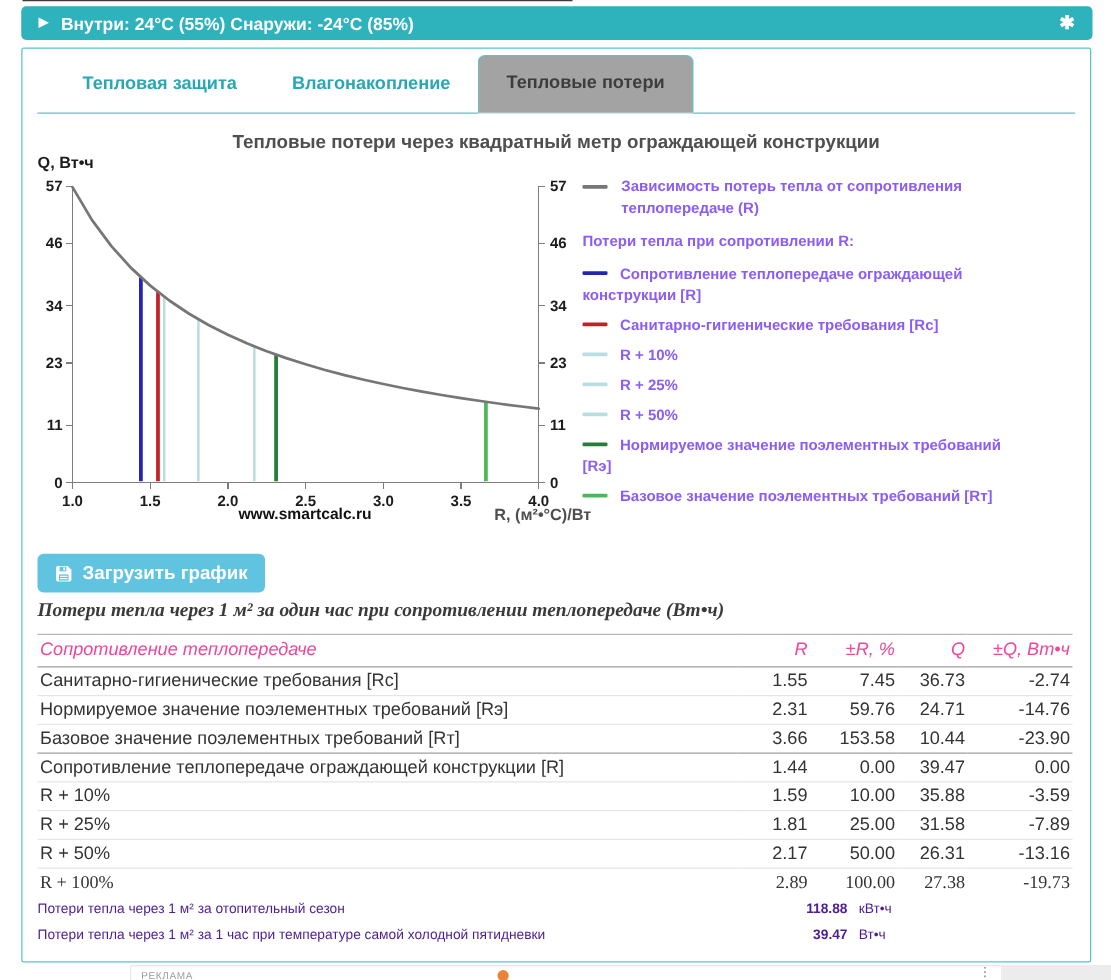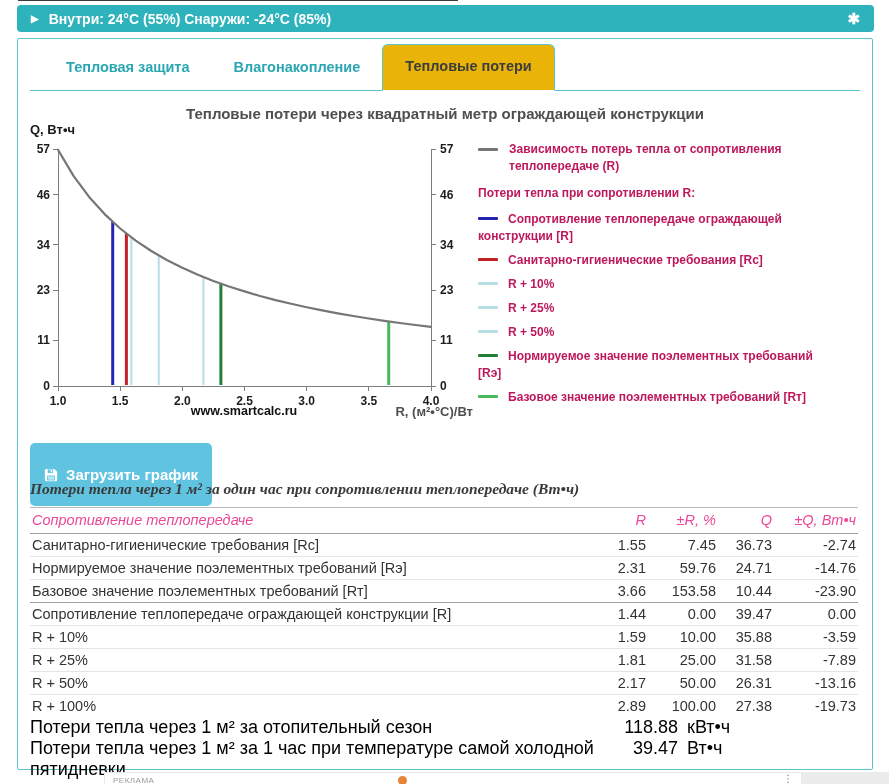--- a/index.html
+++ b/index.html
@@ -31,52 +31,52 @@
     display:flex;align-items:flex-end;height:51px;margin:0 12px;
     border-bottom:1px solid #5ac4cd;
   }
   .tab{
     padding:13px 22px 15px;font-weight:bold;font-size:14.5px;color:#2aa7b2;
     cursor:pointer;white-space:nowrap;
   }
   .tab:first-child{margin-left:14px;}
   .tab.active{
     border:1px solid #5ac4cd;border-bottom:1px solid #fff;
-    border-radius:6px 6px 0 0;color:#3d3d3d;background:#eab308;
+    border-radius:6px 6px 0 0;color:#3d3d3d;background:#a3a3a3;
     margin-bottom:-1px;padding-bottom:16px;
   }
 
   
   .chart-title{
     position:absolute;top:66px;left:0;right:0;text-align:center;
     font-size:15px;font-weight:bold;color:#4f4f4f;
   }
   #chart-svg{position:absolute;left:8px;top:80px;}
 
   
   .legend{
-    position:absolute;left:460px;top:102px;width:392px;
+    position:absolute;left:448px;top:102px;width:392px;
     list-style:none;margin:0;padding:0;
-    font-size:12px;font-weight:bold;color:#be185d;line-height:17px;
+    font-size:12px;font-weight:bold;color:#8b5cf6;line-height:17px;
   }
   .legend li{margin-bottom:7px;white-space:pre-line;}
   .legend li.heading{margin:10px 0 9px;}
   .legend li.hang{position:relative;padding-left:31px;}
   .legend li.hang .swatch{position:absolute;left:0;top:7px;margin:0;}
   .swatch{
     display:inline-block;width:20px;height:3px;border-radius:1px;
     margin-right:10px;vertical-align:middle;margin-top:-2px;
   }
 
   
   .download-btn{
     position:absolute;left:12px;top:404px;
     display:inline-flex;align-items:center;gap:8px;
     background:#60c4e1;color:#fff;font-weight:bold;font-size:15px;
-    border:none;border-radius:5px;padding:23px 14px;cursor:pointer;
+    border:none;border-radius:5px;padding:7px 14px;cursor:pointer;
     font-family:"Liberation Sans",sans-serif;
   }
   .download-btn svg{display:block;}
 
   
   .table-heading{
     position:absolute;left:12px;top:441px;
     font-style:italic;font-weight:bold;font-size:15.5px;color:#3a3a3a;font-family:Liberation Serif, serif;
   }
   .table-wrap{position:absolute;left:12px;top:468px;width:828px;}
@@ -86,26 +86,26 @@
     padding:4px 2px;line-height:17px;color:#ec4899;
     border-top:1px solid #b8b8b8;border-bottom:1px solid #a0a0a0;
   }
   .table-wrap th:first-child{text-align:left;}
   .table-wrap td{
     padding:2px 2px;line-height:18px;text-align:right;
     border-bottom:1px solid #e5e5e5;
   }
   .table-wrap td:first-child{text-align:left;}
   .table-wrap tr.group-end td{border-bottom:1px solid #a0a0a0;}
-  .table-wrap tr.no-border td{border-bottom:none;}
-
-  .summary{position:absolute;left:12px;top:678px;width:828px;font-size:18px;color:#000000;}
+  .table-wrap tr.no-border td{border-bottom:none;font-family:Liberation Serif, serif;}
+
+  .summary{position:absolute;left:12px;top:678px;width:828px;font-size:11px;color:#4c1d95;}
   .sumrow{display:flex;line-height:21px;}
   .sum-label{width:578px;}
-  .sum-val{width:70px;text-align:right;font-weight:normal;}
+  .sum-val{width:70px;text-align:right;font-weight:bold;}
   .sum-unit{padding-left:9px;}
 
   
   .ad-strip{position:absolute;left:0;top:772px;width:748px;height:12px;text-decoration:underline;}
   .ad-right-bg{position:absolute;left:800px;top:0;width:89px;height:12px;background:#ececec;}
   .ad-box{
     position:absolute;left:104px;top:0;width:696px;height:12px;
     background:#fff;border:1px solid #e8e8e8;border-bottom:none;
   }
   .ad-label{position:absolute;left:8px;top:3px;font-size:8px;color:#9a9a9a;letter-spacing:.5px;}

